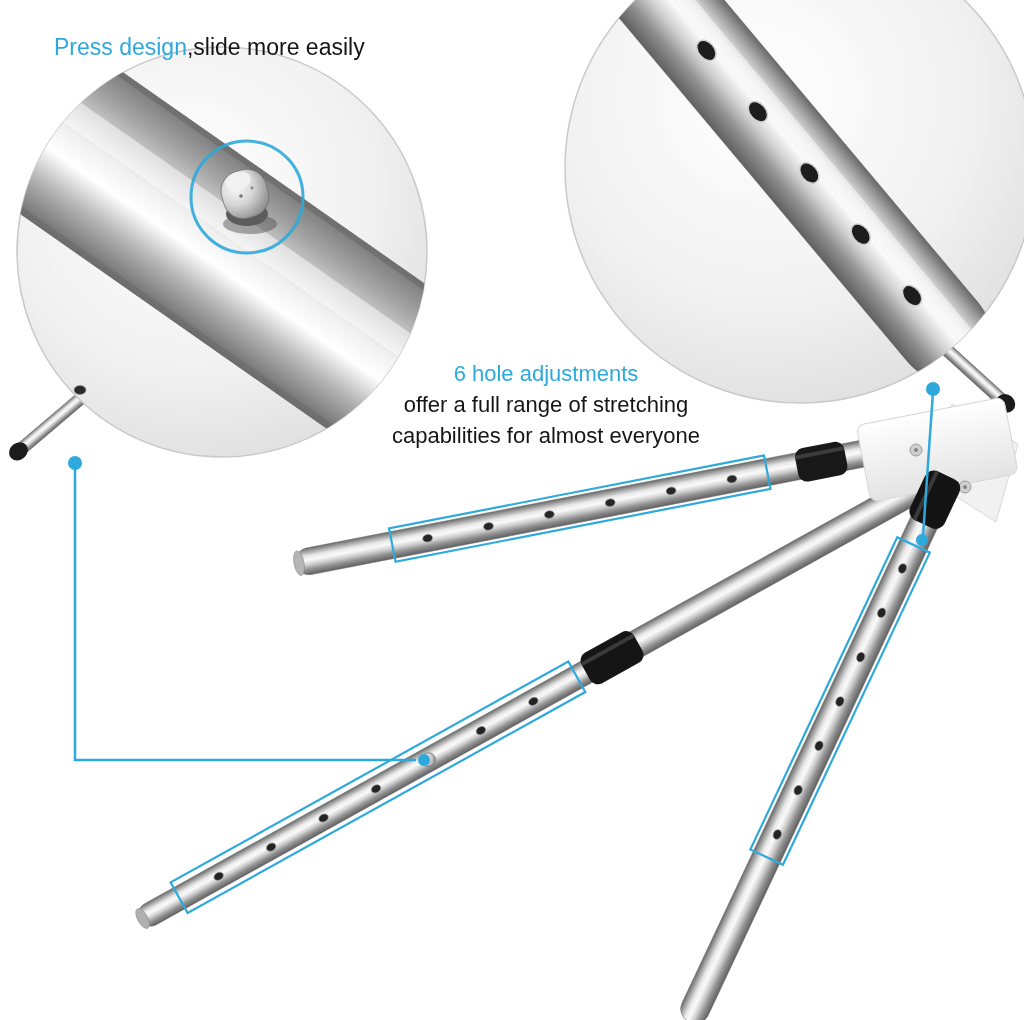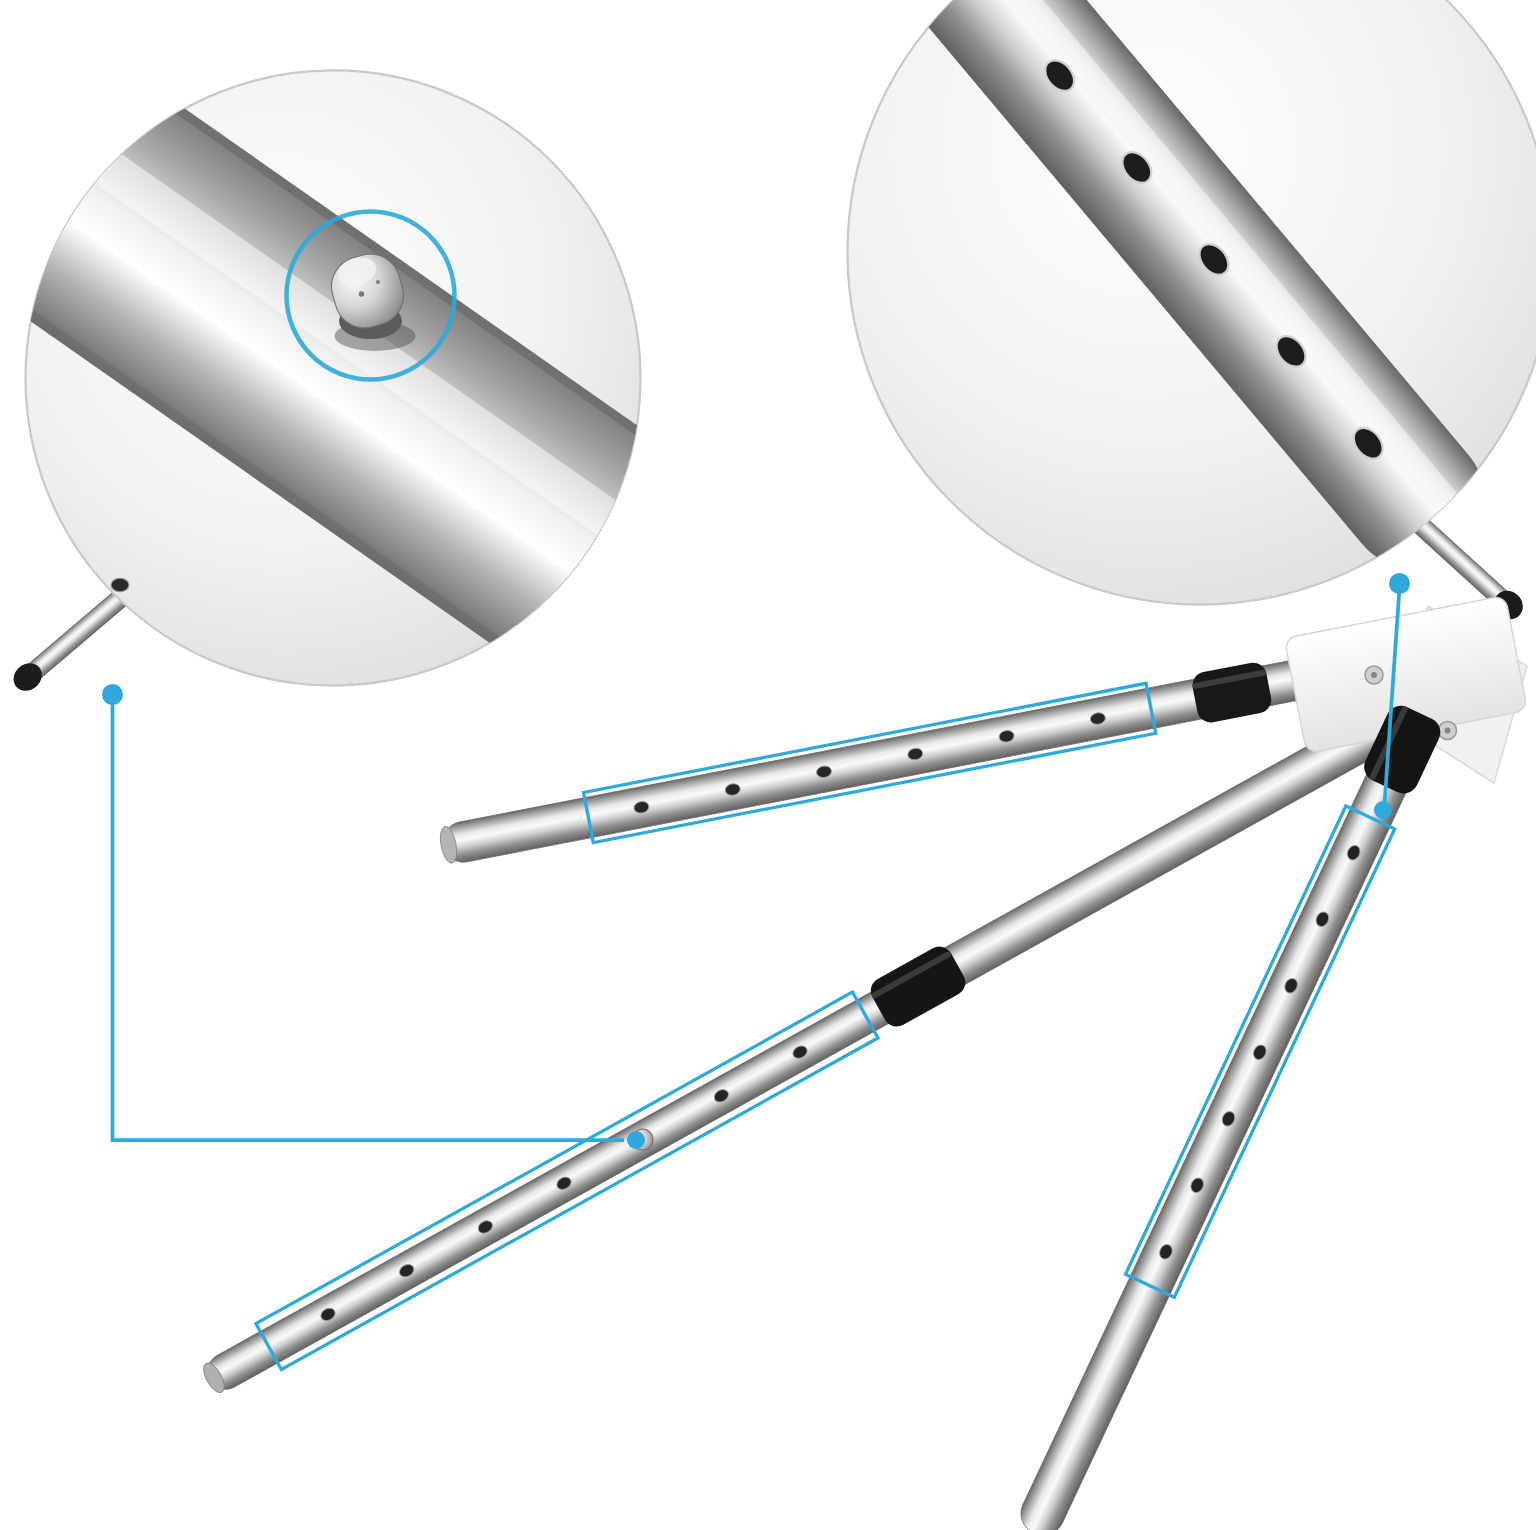--- a/index.html
+++ b/index.html
@@ -188,15 +188,23 @@
       <circle class="accent-fill" cx="75" cy="463" r="7"></circle>
       <circle class="accent-fill" cx="424" cy="760" r="6"></circle>
     </g>
     <g>
       <line class="accent-stroke" x1="933" y1="392" x2="923" y2="536" stroke-width="2.5"></line>
       <circle class="accent-fill" cx="933" cy="389" r="7"></circle>
       <circle class="accent-fill" cx="922" cy="540" r="6"></circle>
     </g>
   </svg>
 
-
+  <div class="caption caption-press">
+    <span class="accent">Press design</span><span>,slide more easily</span>
+  </div>
+
+  <div class="caption caption-holes">
+    <div class="accent">6 hole adjustments</div>
+    <div>offer a full range of stretching</div>
+    <div>capabilities for almost everyone</div>
+  </div>
 
 </div>
 
 </body></html>

